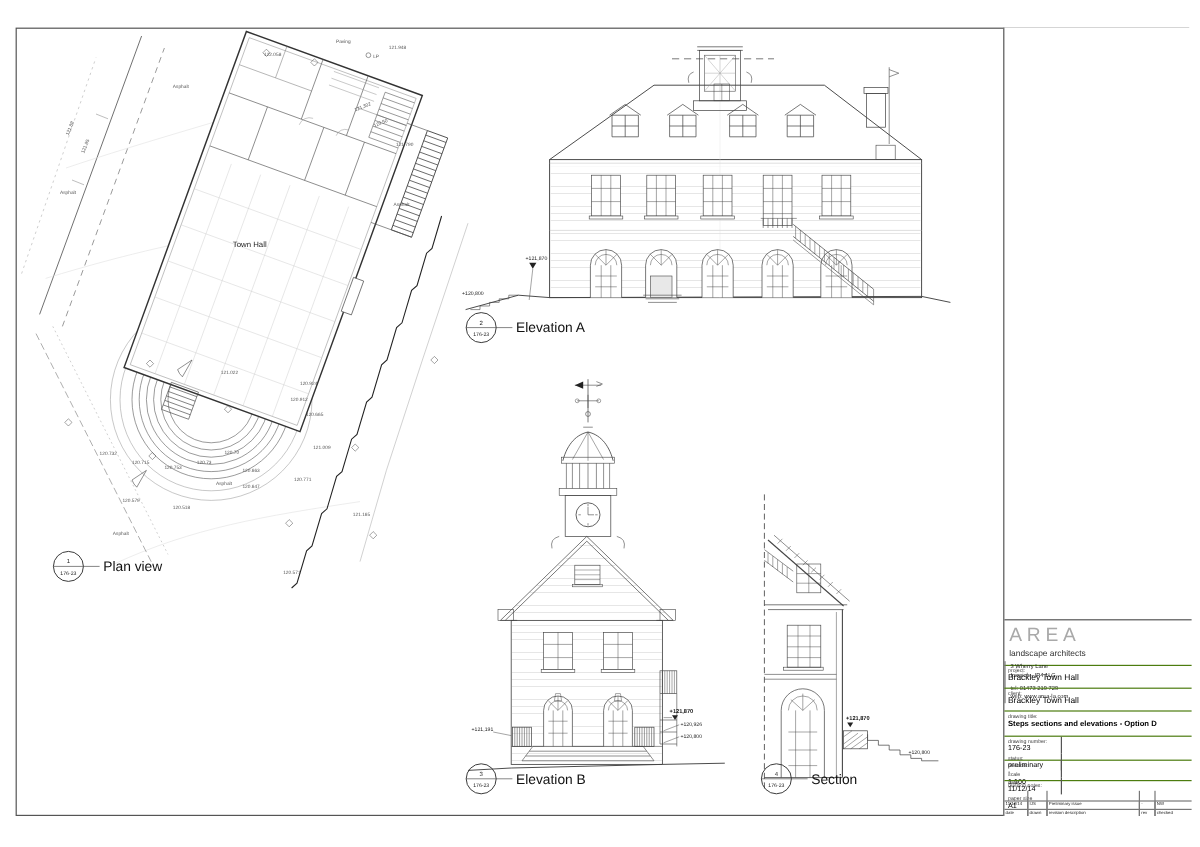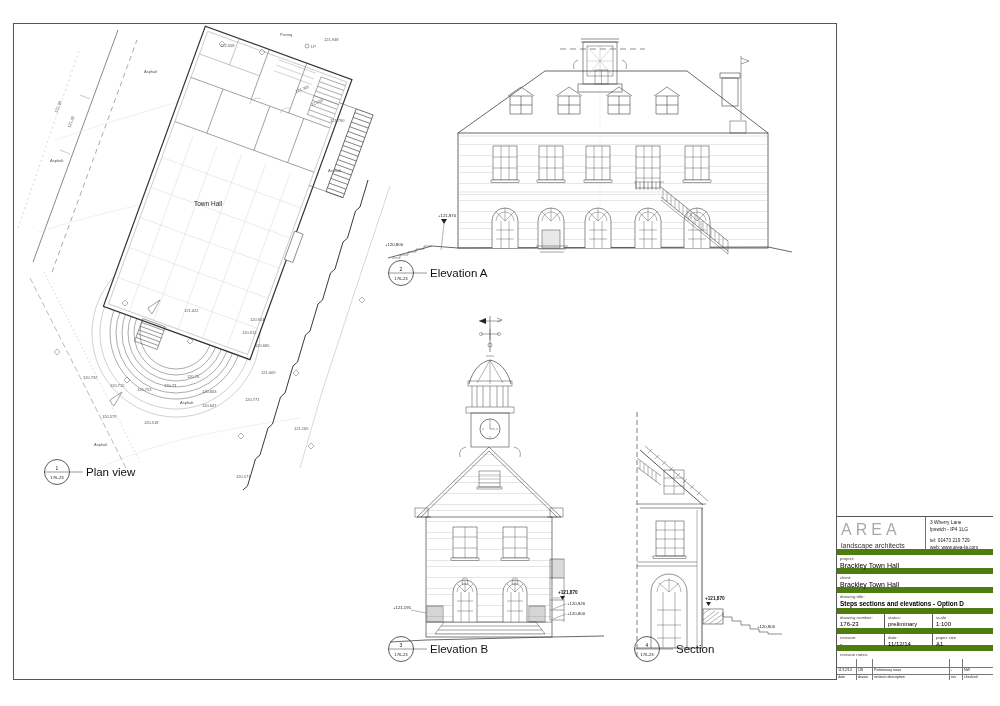--- a/index.html
+++ b/index.html
@@ -19,21 +19,21 @@
   .levb{font-size:4.7px;font-weight:700;fill:#111;}
   .vnum{font-size:5px;fill:#222;}
   .vref{font-size:4.3px;fill:#222;}
   .vtitle{font-size:11.5px;fill:#111;}
   .thall{font-size:6.5px;fill:#222;}
   
   .right-strip{position:absolute;left:836px;top:23px;width:157px;height:657px;
         border-left:1px solid #555;box-sizing:border-box;display:flex;flex-direction:column;
         justify-content:flex-end;background:#fff;}
   .tb{border-top:1px solid #555;display:flex;flex-direction:column;}
-  .tb-row{border-bottom:6px solid #4d7c0f;box-sizing:border-box;padding:1px 3px;}
+  .tb-row{border-bottom:1px solid #4d7c0f;box-sizing:border-box;padding:1px 3px;flex-direction:column;}
   .tb-logo{height:38px;display:flex;padding:0;}
   .tb-logo-left{width:88px;padding:3px 4px 2px 4px;box-sizing:border-box;}
   .logo-text{font-size:16px;letter-spacing:4px;color:#a9a9a9;line-height:1.2;}
   .logo-tag{font-size:7px;color:#333;margin-top:3px;}
   .tb-logo-right{flex:1;border-left:1px solid #777;padding:3px 0 0 4px;font-size:4.8px;
         color:#222;line-height:1.45;}
   .gap6{height:4px;}
   .lbl{display:block;font-size:4.4px;color:#444;}
   .val{display:block;font-size:7px;color:#000;margin-top:1px;}
   .tb-project,.tb-client{height:19px;}

